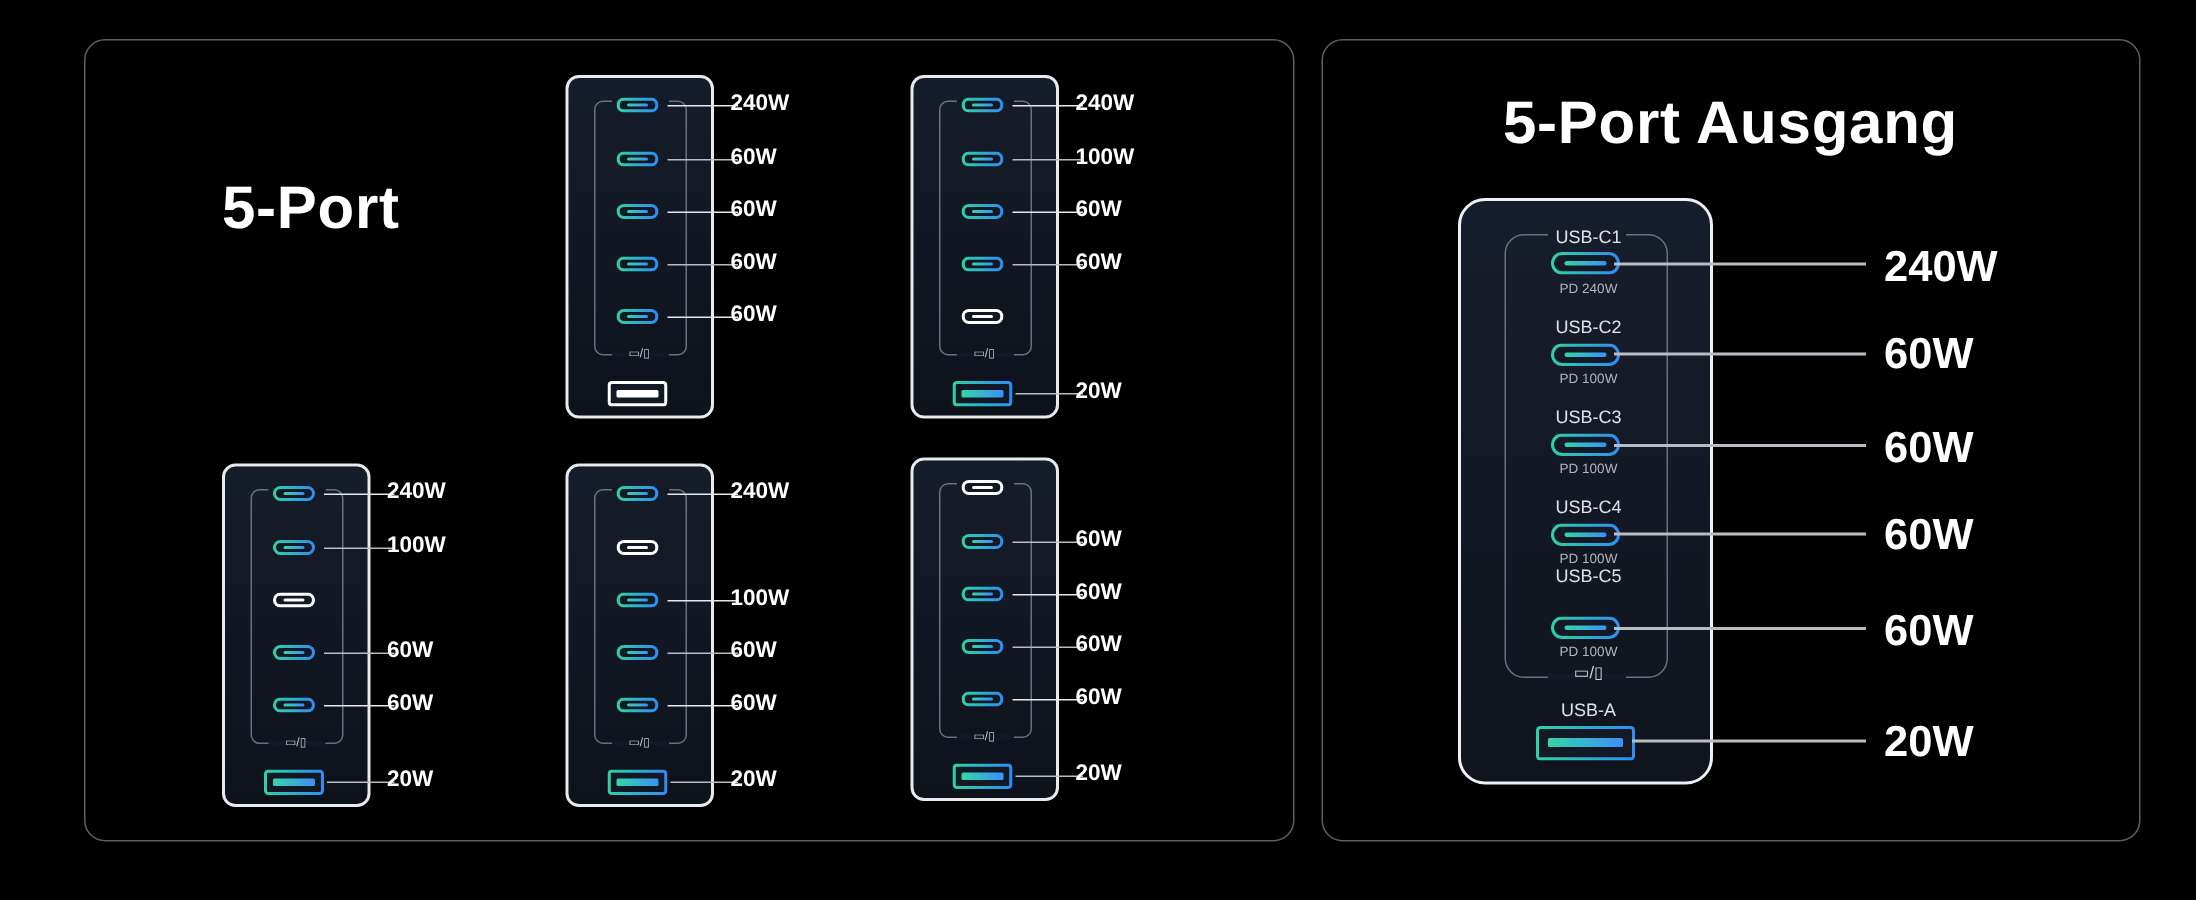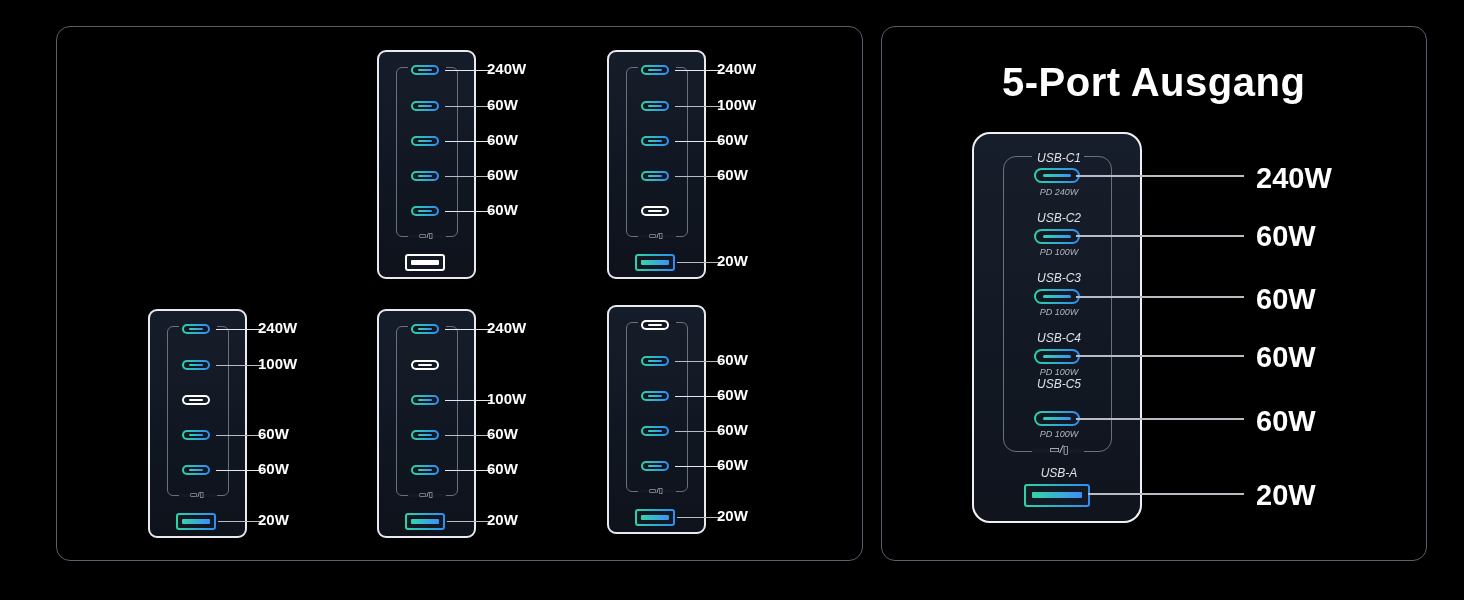--- a/index.html
+++ b/index.html
@@ -23,41 +23,42 @@
     background:linear-gradient(#121824,#121824) padding-box,linear-gradient(90deg,#2ed3a4,#2f8cf5) border-box;}
   .port-a .pin{position:absolute;left:4px;right:4px;top:4px;height:5px;border-radius:1px;background:linear-gradient(90deg,#34d5a8,#3b90f7);}
   .port-a.white{background:linear-gradient(#121824,#121824) padding-box,linear-gradient(90deg,#fff,#fff) border-box;}
   .port-a.white .pin{background:#fff;}
   .mode-icon{position:absolute;font-size:8px;color:#c8ccd3;line-height:8px;white-space:nowrap;}
   .leader{position:absolute;height:1px;background:#e6e8ec;}
   .leader.dim{background:#b9bcc3;}
   .wlabel{position:absolute;font-weight:bold;font-size:15px;line-height:16px;color:#fff;white-space:nowrap;}
   
   #big{position:absolute;left:972px;top:132px;width:170px;height:391px;border:2px solid #eef0f3;border-radius:18px;box-sizing:border-box;
-    background:linear-gradient(180deg,#171e2b 0%,#0f141d 100%);font-style:italic;}
+    background:linear-gradient(180deg,#171e2b 0%,#0f141d 100%);}
   #big-bracket{position:absolute;left:29px;top:22px;width:109px;height:296px;border:1px solid #6b717c;border-radius:13px;box-sizing:border-box;}
   .big-gap{position:absolute;height:4px;background:#141a26;}
   .big-port{position:absolute;left:60px;width:46px;height:15px;border-radius:8px;box-sizing:border-box;border:2px solid transparent;
     background:linear-gradient(#131a26,#131a26) padding-box,linear-gradient(90deg,#2ed3a4,#2f8cf5) border-box;}
   .big-port .pin{position:absolute;left:7px;right:7px;top:4px;height:3px;border-radius:2px;background:linear-gradient(90deg,#34d5a8,#3b90f7);}
   .big-name{position:absolute;left:40px;width:90px;text-align:center;font-size:12px;color:#dfe2e7;line-height:13px;}
   .big-pd{position:absolute;left:40px;width:90px;text-align:center;font-size:9px;color:#b0b5bd;line-height:10px;}
   .big-usba{position:absolute;left:50px;top:350px;width:66px;height:23px;border-radius:3px;box-sizing:border-box;border:2px solid transparent;
     background:linear-gradient(#131a26,#131a26) padding-box,linear-gradient(90deg,#2ed3a4,#2f8cf5) border-box;}
   .big-usba .pin{position:absolute;left:6px;right:6px;top:6px;height:6px;border-radius:1px;background:linear-gradient(90deg,#34d5a8,#3b90f7);}
   .big-leader{position:absolute;height:2px;background:#b9bcc3;}
   .big-wlabel{position:absolute;left:1256px;font-weight:bold;font-size:29px;line-height:30px;color:#fff;white-space:nowrap;}
 </style>
 </head>
 <body>
 
 <div class="panel" id="left-panel"></div>
 <div class="panel" id="right-panel"></div>
 
 <div class="title" id="title5">
+  <div>5-Port</div>
 </div>
 <div class="title" id="title6">5-Port Ausgang</div>
 
 <div id="small-chargers">
     <div class="charger" style="left: 377px; top: 50px;">
       <div class="bracket">
         <div class="bracket-gap" style="top: -2px;"></div>
         <div class="bracket-gap" style="bottom: -2px;"></div>
       </div>
       <div class="mode-icon" style="left: 40px; top: 180px;">▭/▯</div>

